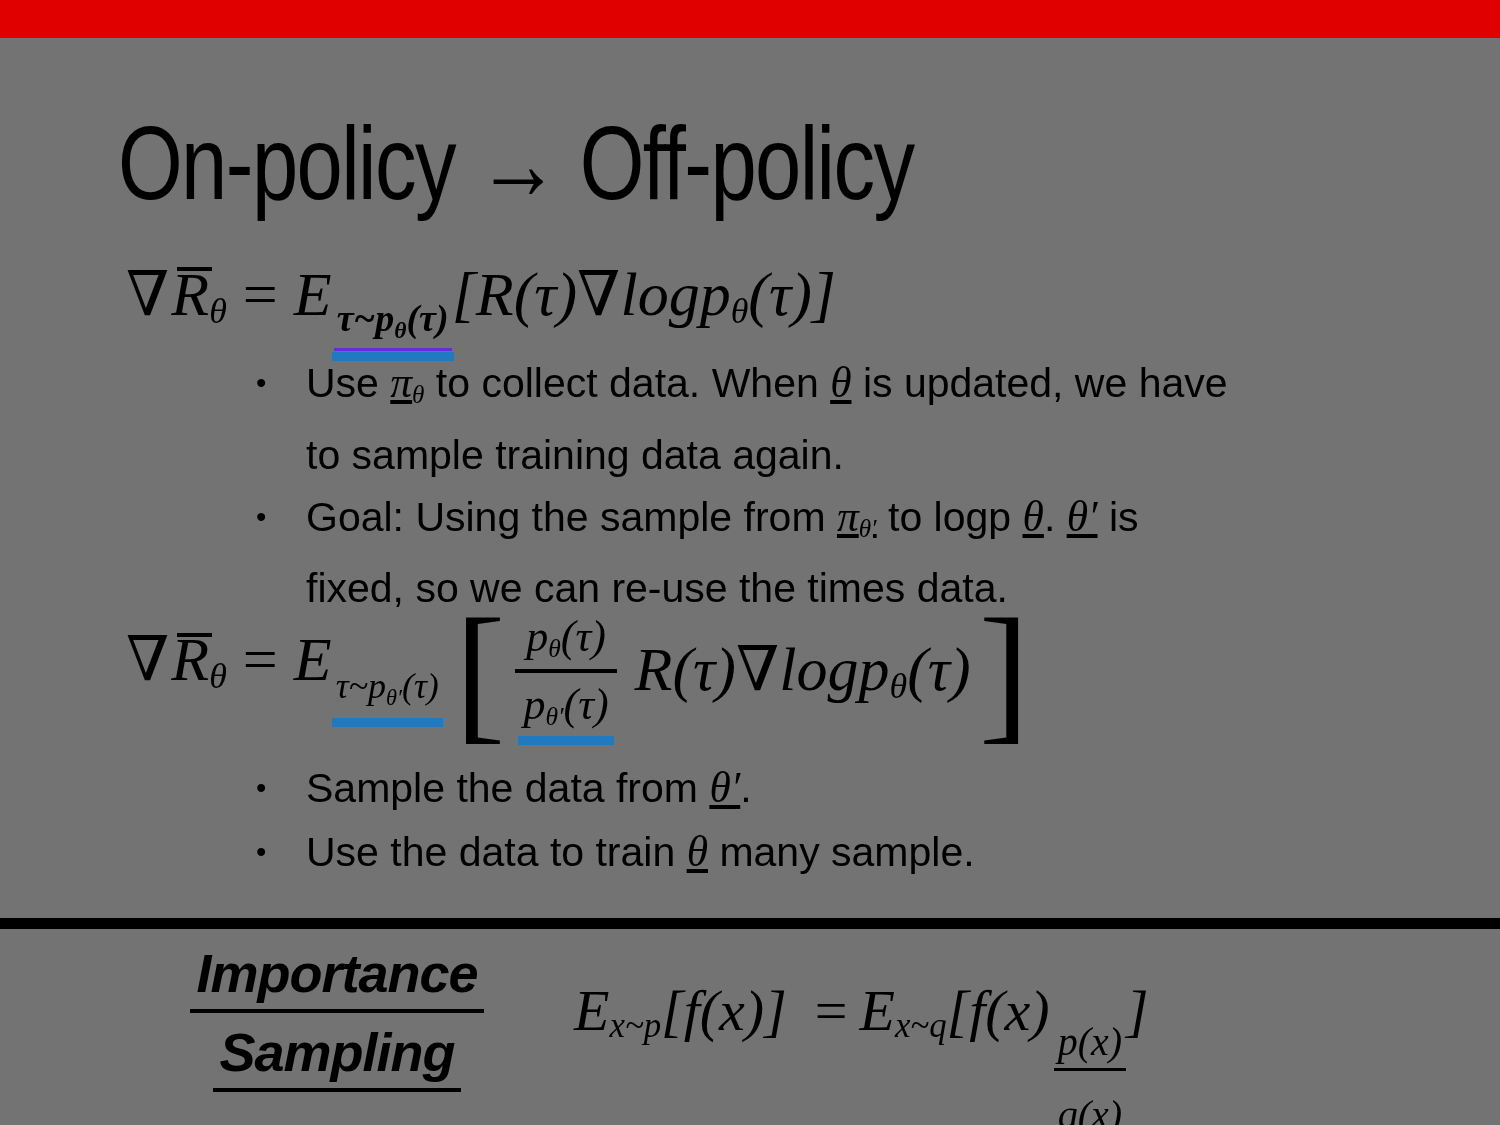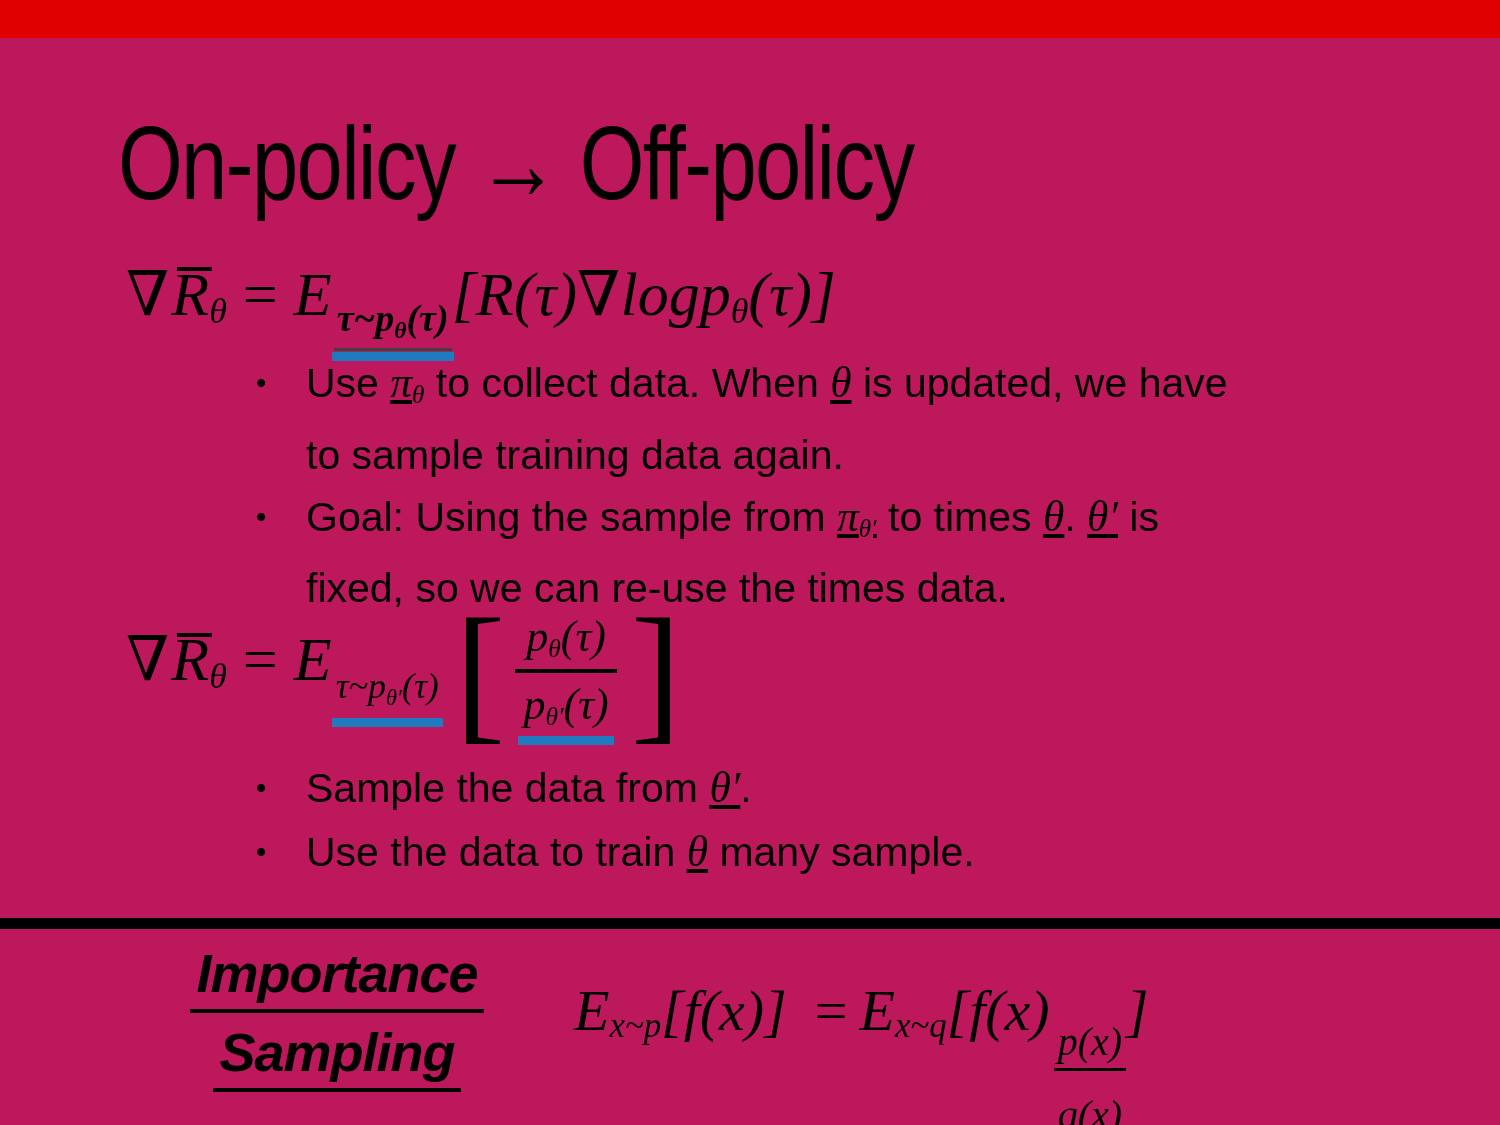--- a/index.html
+++ b/index.html
@@ -4,42 +4,42 @@
 <style>
   :root{
     --red:#e00000;
     --blue:#1f7ac0;
   }
   html,body{margin:0;padding:0;background:#fff;}
   body{
     width:1500px;height:1125px;position:relative;overflow:hidden;
     font-family:"Liberation Sans","DejaVu Sans",sans-serif;color:#000;
   }
-  .slide{position:absolute;inset:0;background:#be185d;}
+  .slide{position:absolute;inset:0;background:#737373;}
   #topbar{position:absolute;left:0;top:0;width:1500px;height:38px;background:var(--red);}
   #title{
     position:absolute;left:118px;top:106px;font-size:104px;line-height:1.1;
     font-weight:300;letter-spacing:-2px;white-space:nowrap;
     transform:scaleX(0.80);transform-origin:left top;color:#000;
   }
   
   .mi{font-family:"Liberation Serif","DejaVu Serif",serif;font-style:italic;}
   .formula{position:absolute;white-space:nowrap;color:#000;line-height:1.1;}
   .sub{font-size:58%;vertical-align:-0.22em;}
   .ssub{font-size:62%;vertical-align:-0.30em;}
   .eq{font-style:normal;margin:0 16px;}
   .rbar{position:relative;display:inline-block;line-height:1;margin-left:2px;}
   .rbar::after{content:"";position:absolute;left:0.10em;right:-0.04em;top:0.07em;height:0.062em;background:#000;}
   .blue-bar{position:absolute;left:-2px;right:-2px;bottom:-13px;height:9px;background:var(--blue);}
   
   #f1{left:126px;top:260px;font-size:62px;}
   .esub1{
     display:inline-block;font-family:"Liberation Serif","DejaVu Serif",serif;font-style:italic;
     font-size:38px;font-weight:700;vertical-align:-16px;
-    border-bottom:3px solid #404040;padding:0 3px 4px 3px;position:relative;margin-left:2px;
+    border-bottom:3px solid #6d28d9;padding:0 3px 4px 3px;position:relative;margin-left:2px;
   }
   
   #f2{left:126px;top:597px;font-size:62px;display:flex;align-items:center;}
   #f2 .lead,#f2 .rest{position:relative;top:-2px;}
   #f2 .rest{margin-left:12px;}
   .esub2{
     display:inline-block;font-family:"Liberation Serif","DejaVu Serif",serif;font-style:italic;
     font-size:36px;font-weight:400;vertical-align:-18px;
     padding:0 2px 6px 2px;position:relative;margin-left:2px;
   }
@@ -97,33 +97,34 @@
     <div class="bullet">
       <span class="dot">•</span>
       <div class="btext">
         <div><span>Use </span><span class="im"><span>π</span><span class="sub">θ</span></span><span> to collect data. When </span><span class="im">θ</span><span> is updated, we have</span></div>
         <div><span>to sample training data again.</span></div>
       </div>
     </div>
     <div class="bullet">
       <span class="dot">•</span>
       <div class="btext">
-        <div><span>Goal: Using the sample from </span><span class="im"><span>π</span><span class="sub">θ′</span></span><span> to times </span><span class="im">θ</span><span>. </span><span class="im">θ′</span><span> is</span></div>
+        <div><span>Goal: Using the sample from </span><span class="im"><span>π</span><span class="sub">θ′</span></span><span> to logp </span><span class="im">θ</span><span>. </span><span class="im">θ′</span><span> is</span></div>
         <div><span>fixed, so we can re-use the times data.</span></div>
       </div>
     </div>
   </div>
 
   <div id="f2" class="formula">
     <span class="lead"><span class="mi">∇</span><span class="mi rbar">R</span><span class="mi sub">θ</span><span class="mi eq">=</span><span class="mi">E</span><span class="esub2"><span>τ~p</span><span class="ssub">θ′</span><span>(τ)</span><span class="blue-bar"></span></span></span>
     <span class="bigbr left">[</span>
     <span class="frac2">
       <span class="num"><span>p</span><span class="sub">θ</span><span>(τ)</span></span>
       <span class="den"><span>p</span><span class="sub">θ′</span><span>(τ)</span><span class="blue-bar"></span></span>
     </span>
+    <span class="rest"><span class="mi">R(τ)∇logp</span><span class="mi sub">θ</span><span class="mi">(τ)</span></span>
     <span class="bigbr right">]</span>
   </div>
 
   <div id="bl2" class="bullets">
     <div class="bullet">
       <span class="dot">•</span>
       <div class="btext"><span>Sample the data from </span><span class="im">θ′</span><span>.</span></div>
     </div>
     <div class="bullet">
       <span class="dot">•</span>

